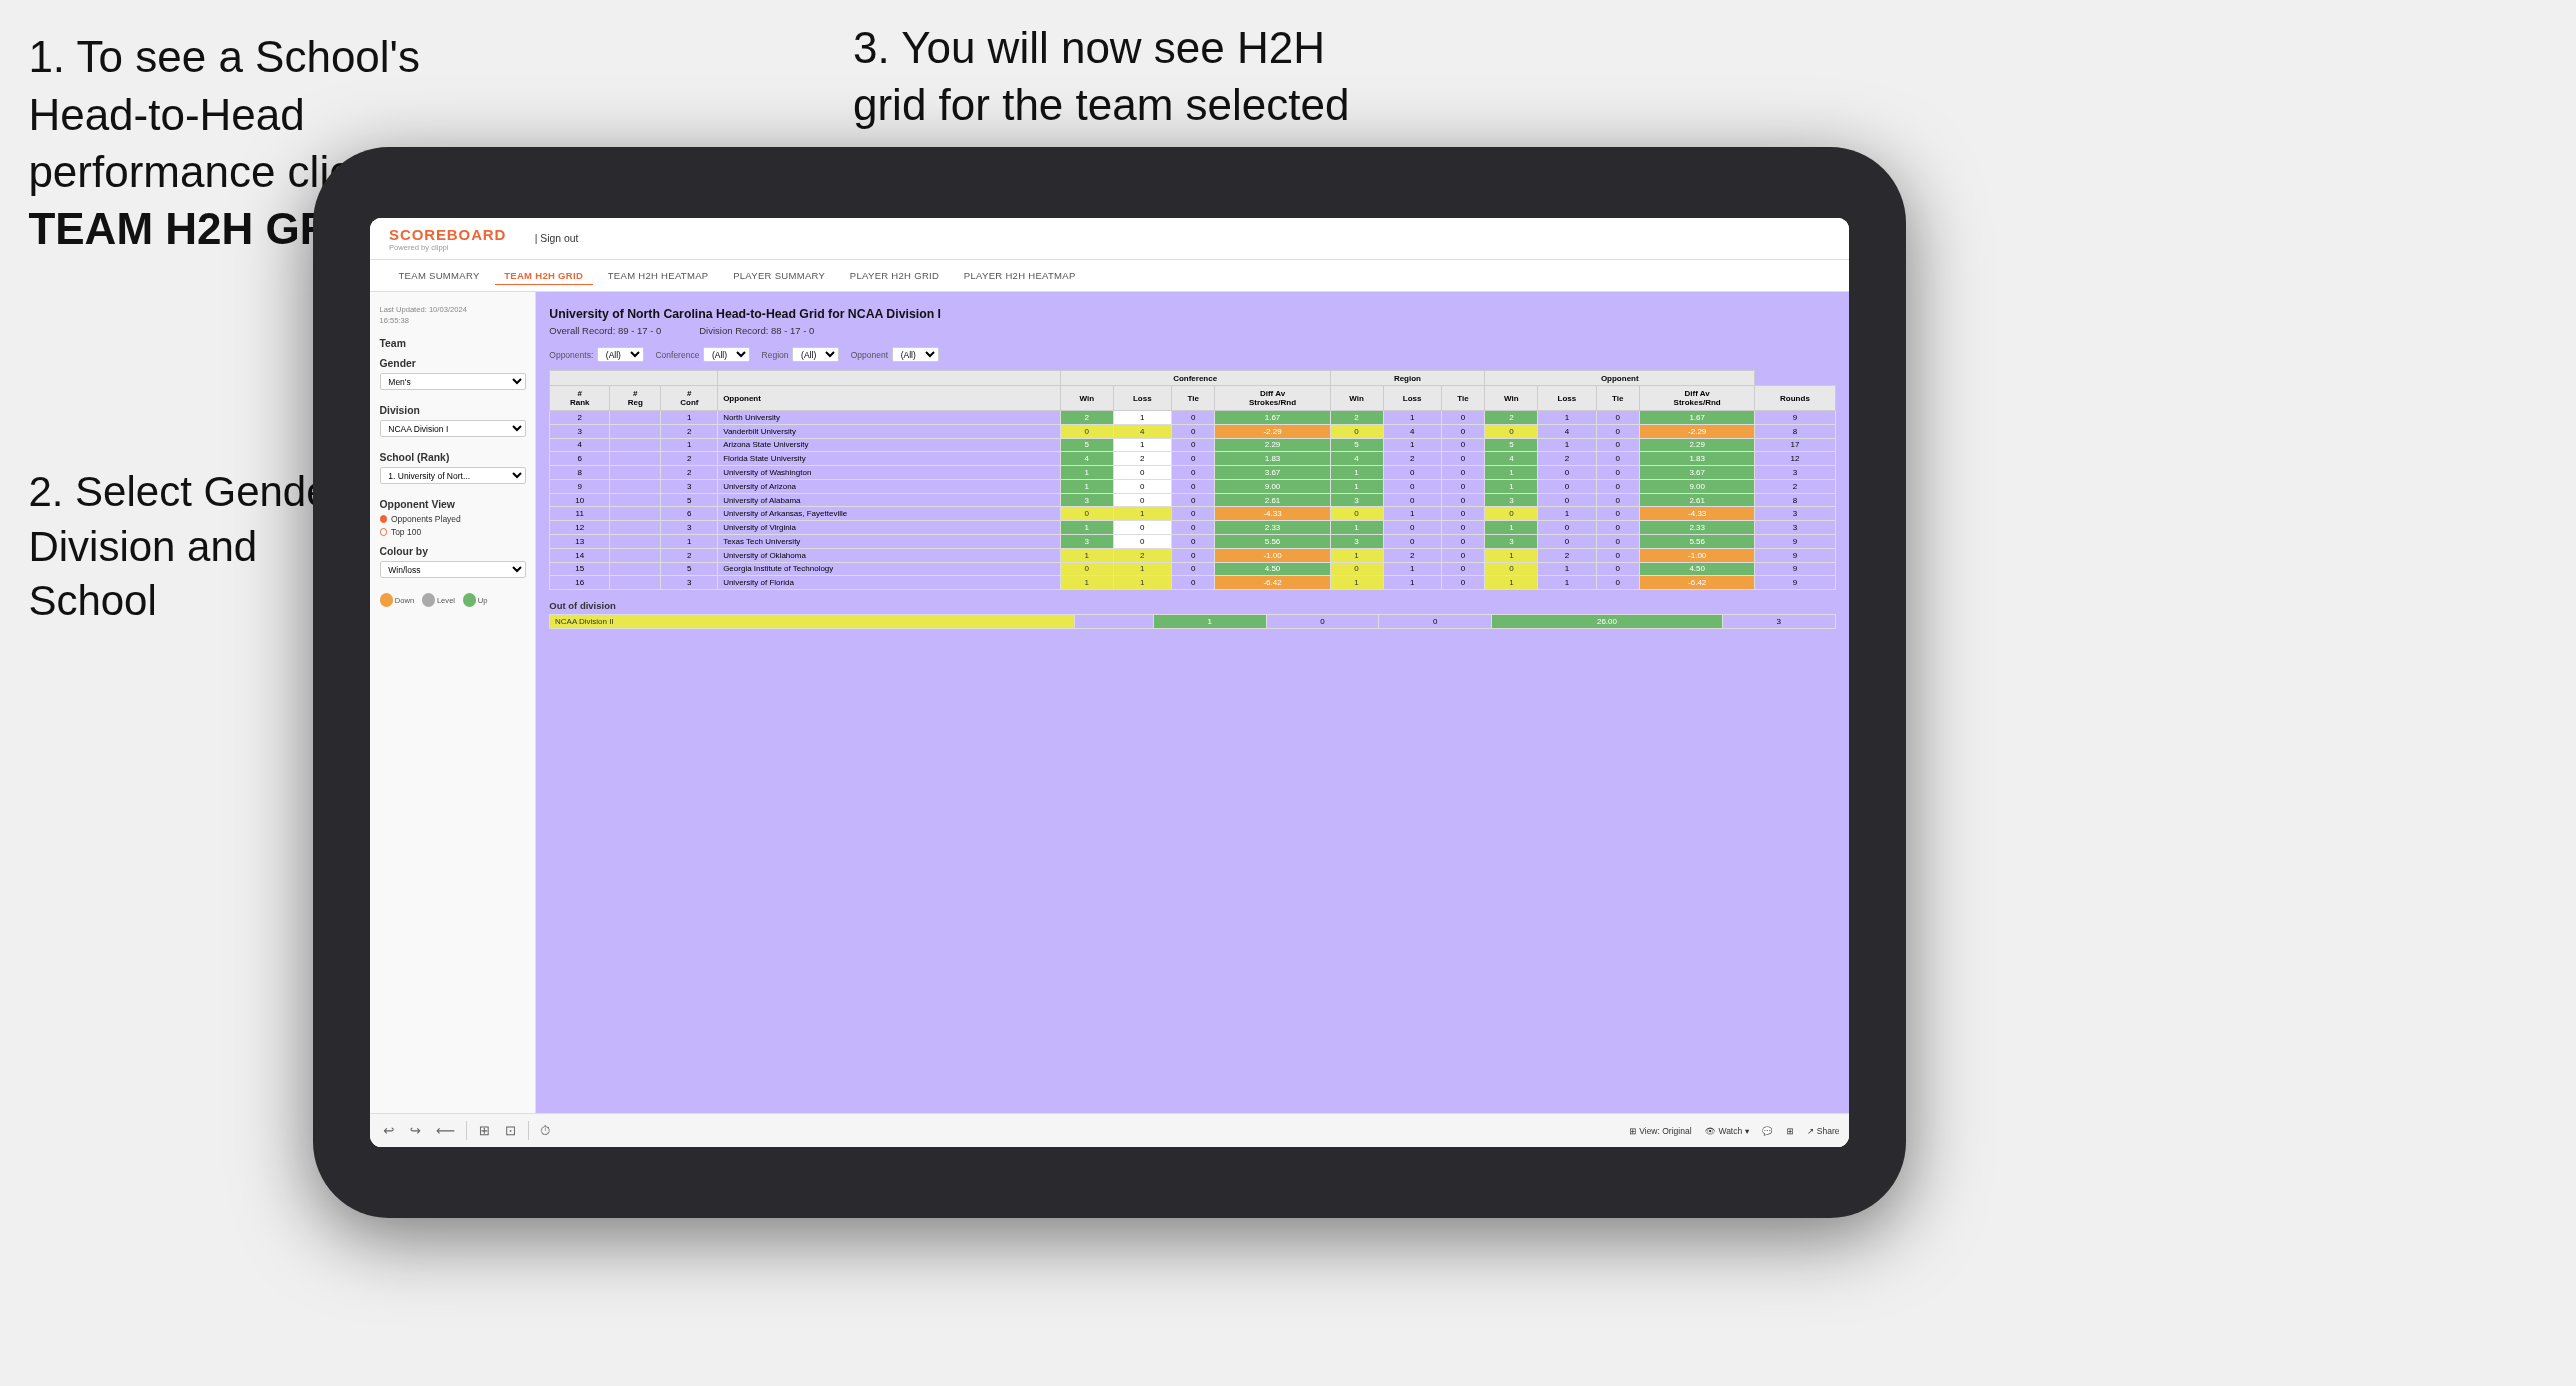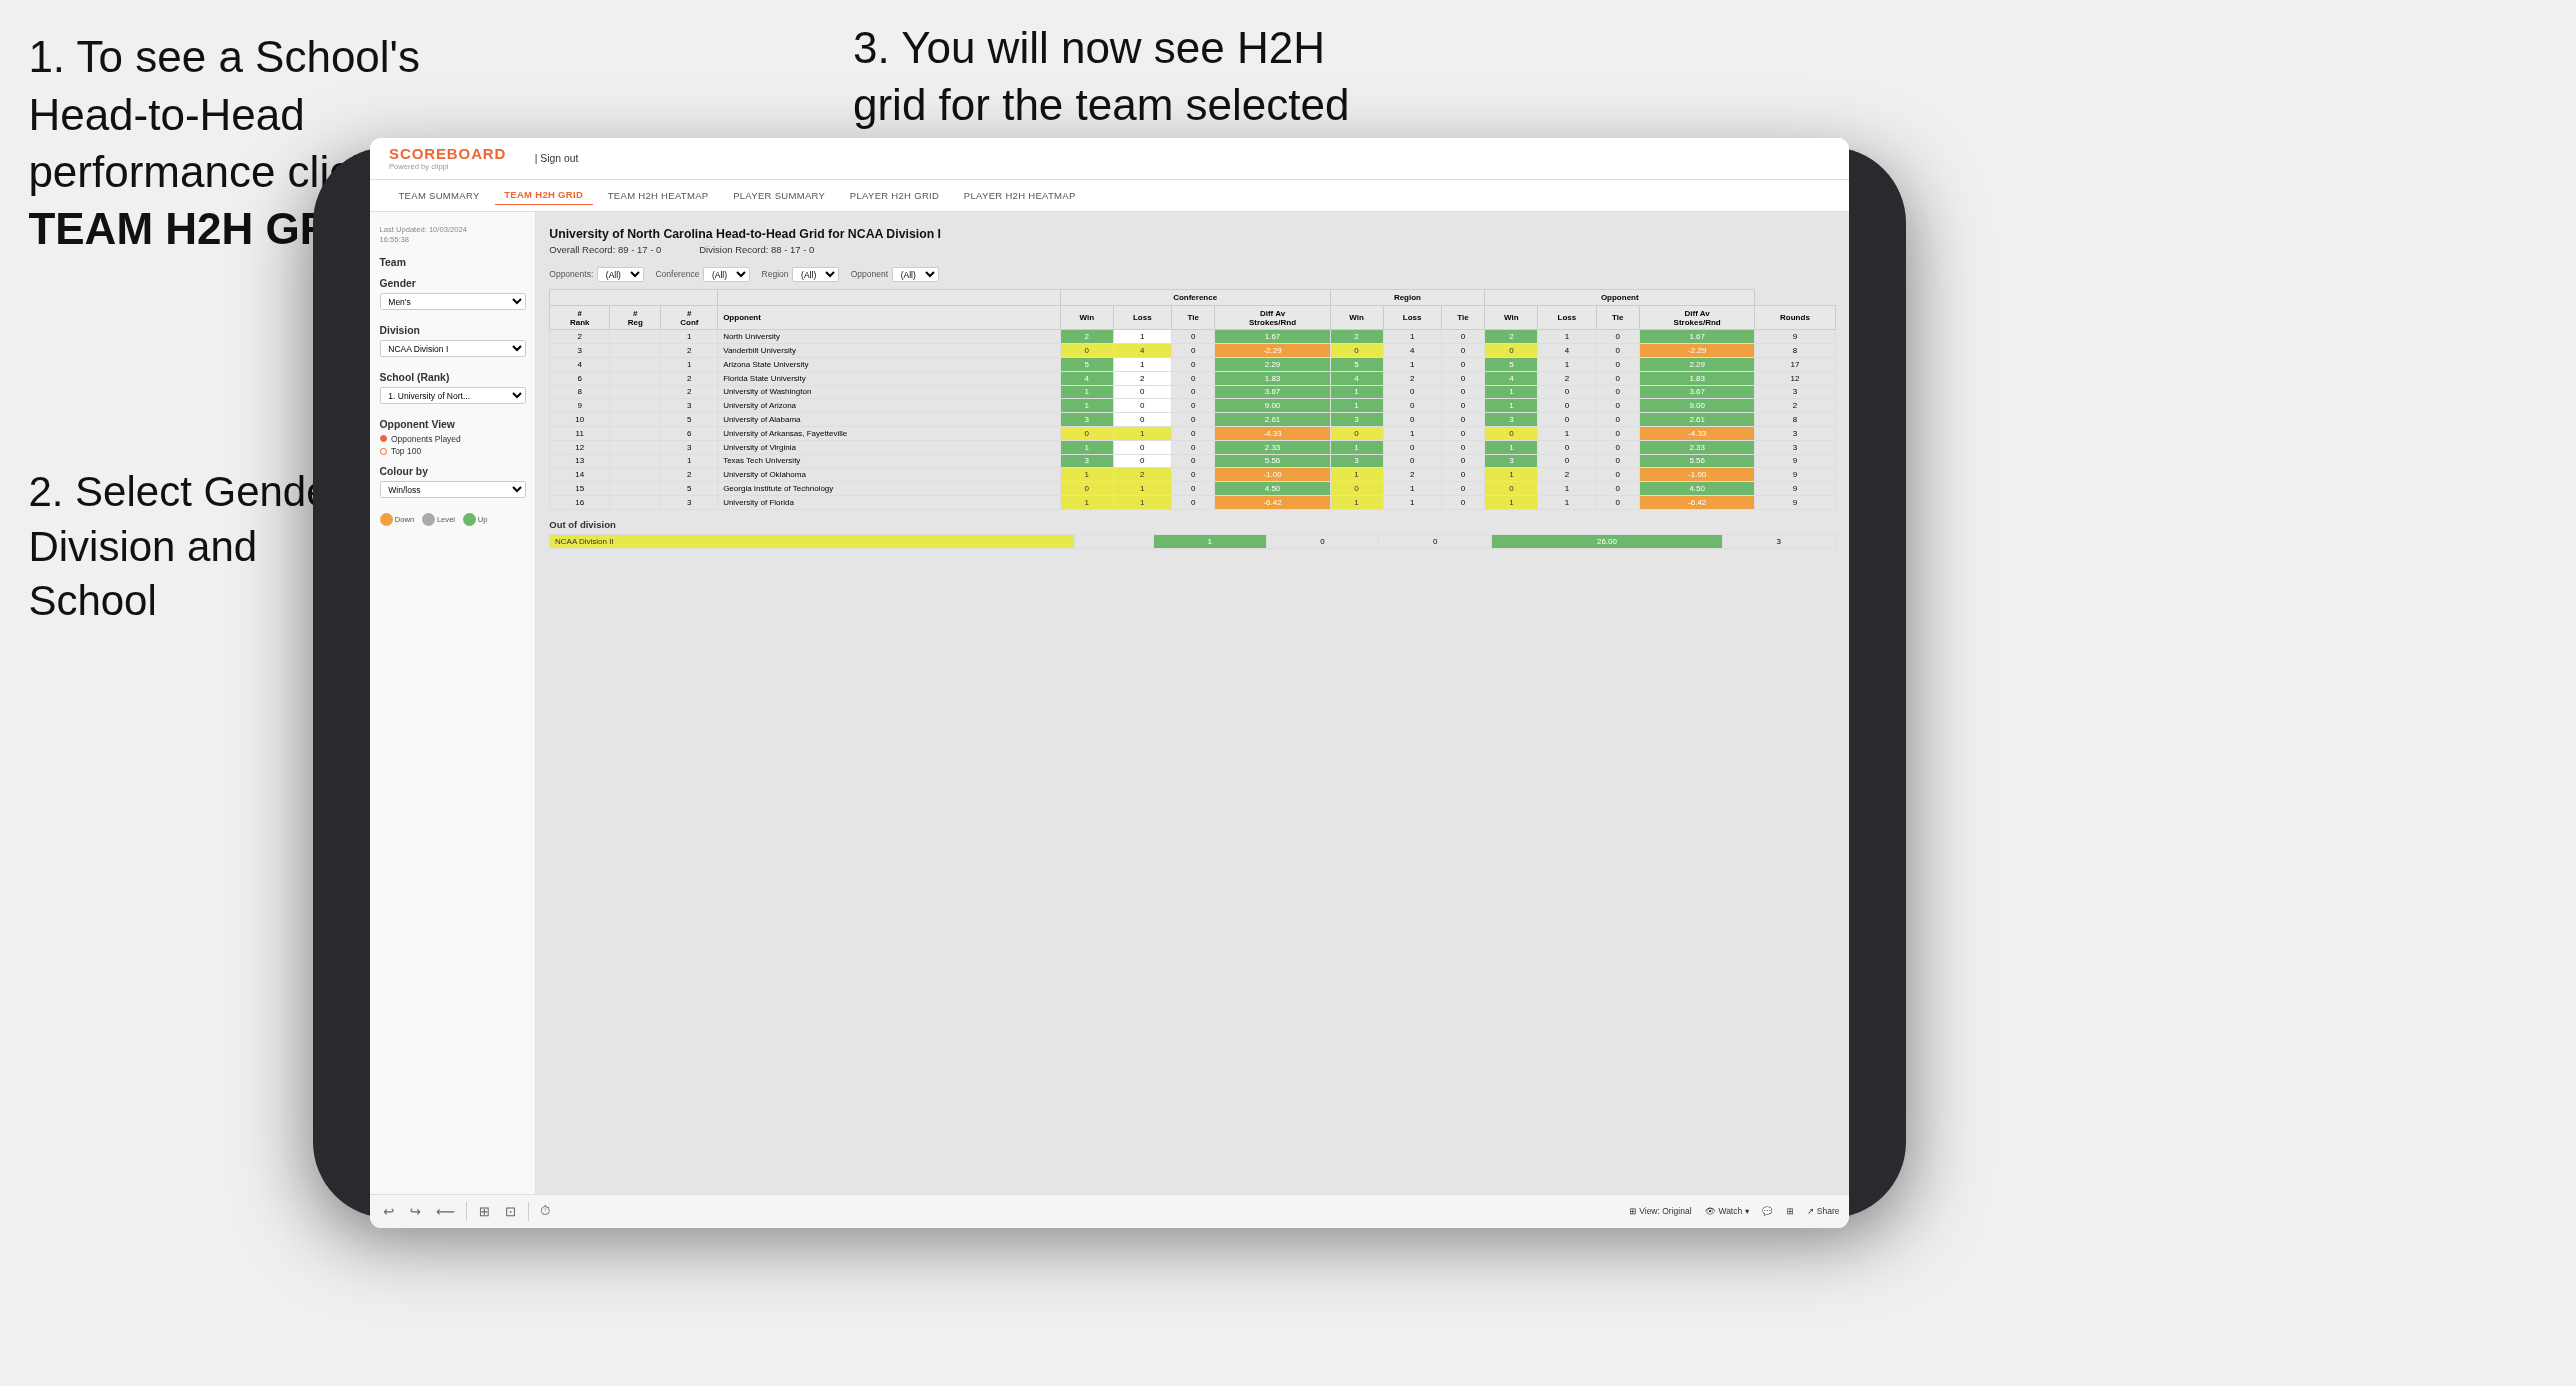--- a/index.html
+++ b/index.html
@@ -43,21 +43,21 @@
       background: #2a2a2e;
       border-radius: 76px;
       box-shadow: 0 19px 76px rgba(0,0,0,0.5);
       display: flex;
       align-items: center;
       justify-content: center;
     }
 
     .tablet-screen {
       width: 1479px;
-      height: 1090px;
+      height: 929px;
       background: #fff;
       border-radius: 11.4px;
       overflow: hidden;
       display: flex;
       flex-direction: column;
     }
 
     
     .nav-bar {
       background: #fff;
@@ -214,21 +214,21 @@
       font-size: 7.6px;
       color: #555;
       gap: 1.9px;
     }
 
     
     .grid-area {
       flex: 1;
       overflow: auto;
       padding: 15px 13.3px;
-      background: #e5e5e5;
+      background: #c4b5fd;
     }
 
     .grid-title {
       font-size: 12.3px;
       font-weight: bold;
       color: #111;
       margin-bottom: 3.8px;
     }
 
     .record-row {

